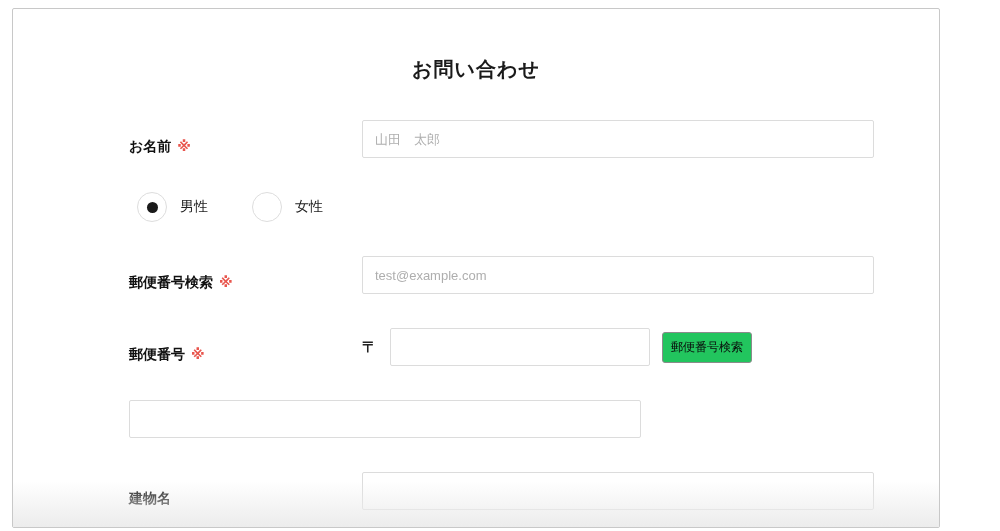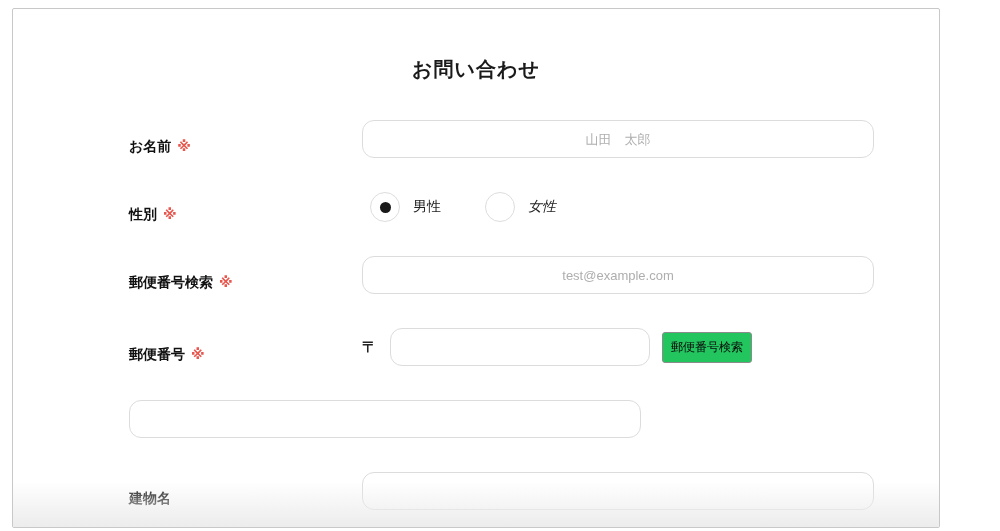--- a/index.html
+++ b/index.html
@@ -51,33 +51,32 @@
     font-weight: 700;
     color: #111111;
     transform: translateY(8px);
     white-space: nowrap;
   }
   .req { margin-left: 6px; font-weight: 700; }
   .text-input {
     width: 512px;
     height: 38px;
     border: 1px solid #dcdcdc;
-    border-radius: 12px;
+    border-radius: 2px;
     padding: 0 12px;
     font-size: 13px;
     color: #333333;
     background: #ffffff;
     outline: none;
     font-family: inherit;
-    text-align: center;
   }
   .text-input::placeholder { color: #aeaeae; opacity: 1; }
   .gender-group { display: flex; align-items: flex-end; }
   .gender-option { display: flex; align-items: center; cursor: pointer; }
-  .gender-option + .gender-option { margin-left: 36px; font-style: italic; }
+  .gender-option + .gender-option { margin-left: 36px; }
   .radio {
     width: 30px; height: 30px;
     border: 1px solid #dddddd;
     border-radius: 50%;
     background: #ffffff;
     display: flex; align-items: center; justify-content: center;
     margin-left: 8px;
   }
   .radio-dot {
     width: 11px; height: 11px;
@@ -118,23 +117,20 @@
   <div class="form-body">
 
     <div class="row">
       <div class="field-label">
         <span>お名前</span><span class="req" style="color:#e8564e">※</span>
       </div>
       <input class="text-input" type="text" placeholder="山田　太郎" style="">
     </div>
 
     <div class="row row-gender">
-      <div class="field-label">
-        <span>性別</span><span class="req" style="color:#e8564e">※</span>
-      </div>
       <div class="gender-group">
         <div class="gender-option">
           <span class="radio checked">
             <span class="radio-dot"></span>
           </span>
           <span class="gender-option-label">男性</span>
         </div>
         <div class="gender-option">
           <span class="radio">
             

